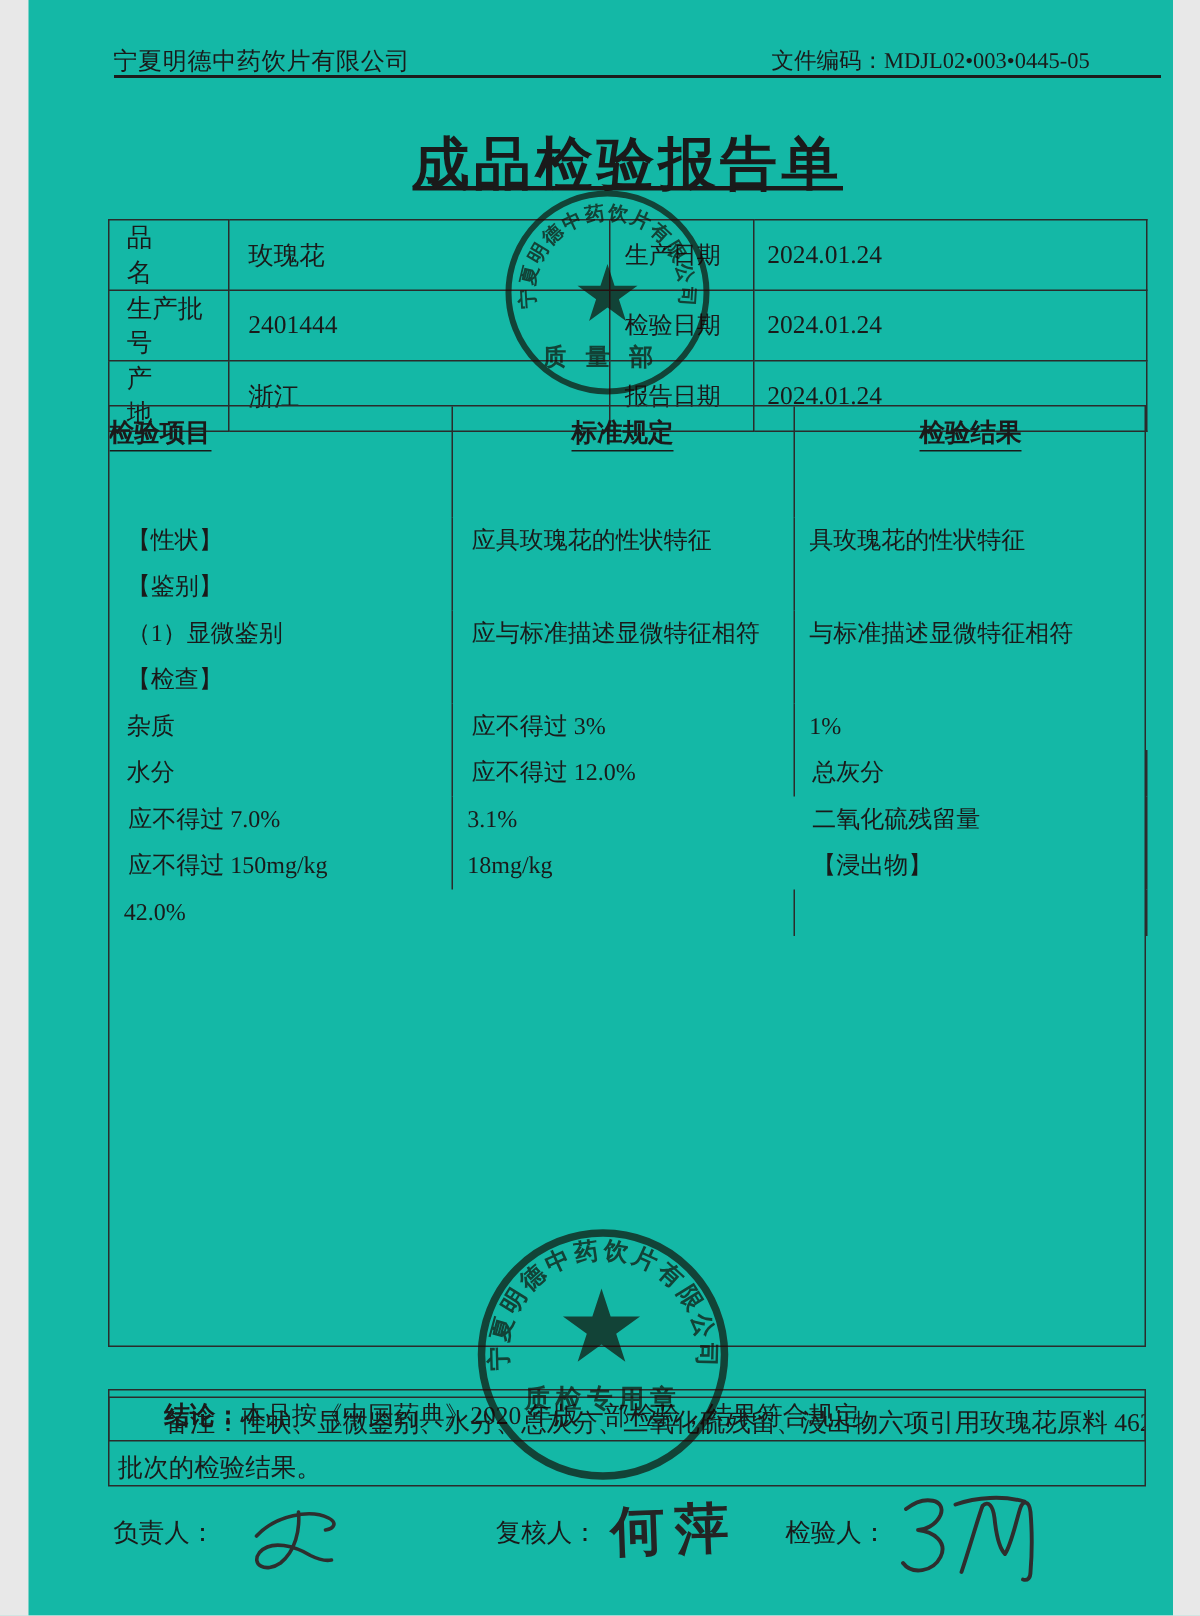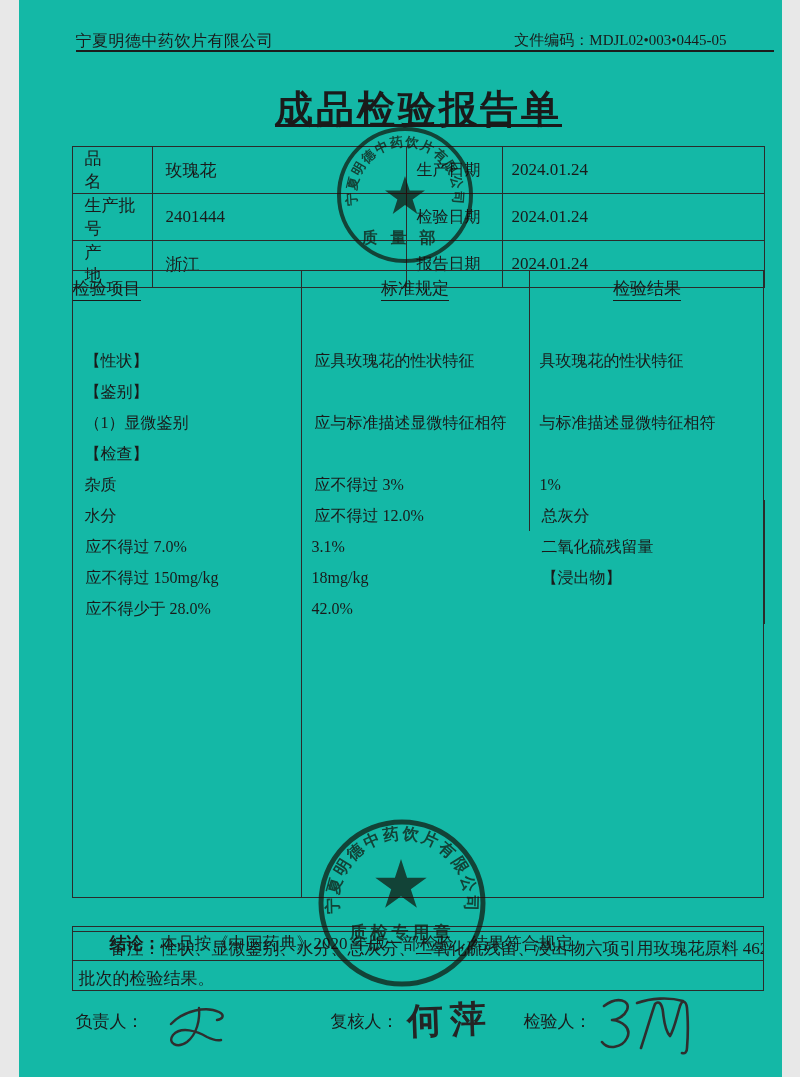--- a/index.html
+++ b/index.html
@@ -28,21 +28,21 @@
     border:1px solid #2b2b2b;box-sizing:border-box;
     display:grid;grid-template-columns:229px 228px 235px;
     grid-template-rows:74px repeat(9,31px) 1fr;font-size:16px;}
   .main-table .c1,.main-table .c2{border-right:1px solid #2b2b2b;}
   .main-table .cell{line-height:31px;white-space:nowrap;overflow:hidden;}
   .main-table .item{padding-left:12px;}
   .main-table .std{padding-left:13px;}
   .main-table .res{padding-left:10px;}
   .main-table .head{padding-top:8px;line-height:20px;font-size:17px;}
   .main-table .head.c2,.main-table .head.c3{text-align:center;padding-left:0;}
-  .main-table .head .u{border-bottom:1px solid #1a1a1a;padding-bottom:2px;}
+  .main-table .head .u{border-bottom:1px solid #1a1a1a;padding-bottom:2px;font-weight:bold;}
   
   .concl{position:absolute;left:53px;top:926px;width:692px;height:35px;
     border:1px solid #2b2b2b;box-sizing:border-box;
     font-size:17px;line-height:33px;padding-left:37px;white-space:nowrap;overflow:hidden;}
   .concl b{font-weight:bold;}
   .remark{position:absolute;left:53px;top:931px;width:692px;height:60px;
     border:1px solid #2b2b2b;box-sizing:border-box;
     font-size:17px;line-height:30px;padding:2px 6px 0 6px;overflow:hidden;}
   .remark .l1{text-indent:31px;white-space:nowrap;}
   .remark .l2{white-space:nowrap;}
@@ -130,21 +130,20 @@
 
     <div class="cell item c1">总灰分</div>
     <div class="cell std c2">应不得过 7.0%</div>
     <div class="cell res c3">3.1%</div>
 
     <div class="cell item c1">二氧化硫残留量</div>
     <div class="cell std c2">应不得过 150mg/kg</div>
     <div class="cell res c3">18mg/kg</div>
 
     <div class="cell item c1">【浸出物】</div>
-    <div class="cell std c2">应不得少于 28.0%</div>
     <div class="cell res c3">42.0%</div>
 
     <div class="c1"></div>
     <div class="c2"></div>
     <div class="c3"></div>
   </div>
 
   <div class="concl"><b>结论：</b><span>本品按《中国药典》2020 年版一部检验，结果符合规定。</span></div>
 
   <div class="remark">

